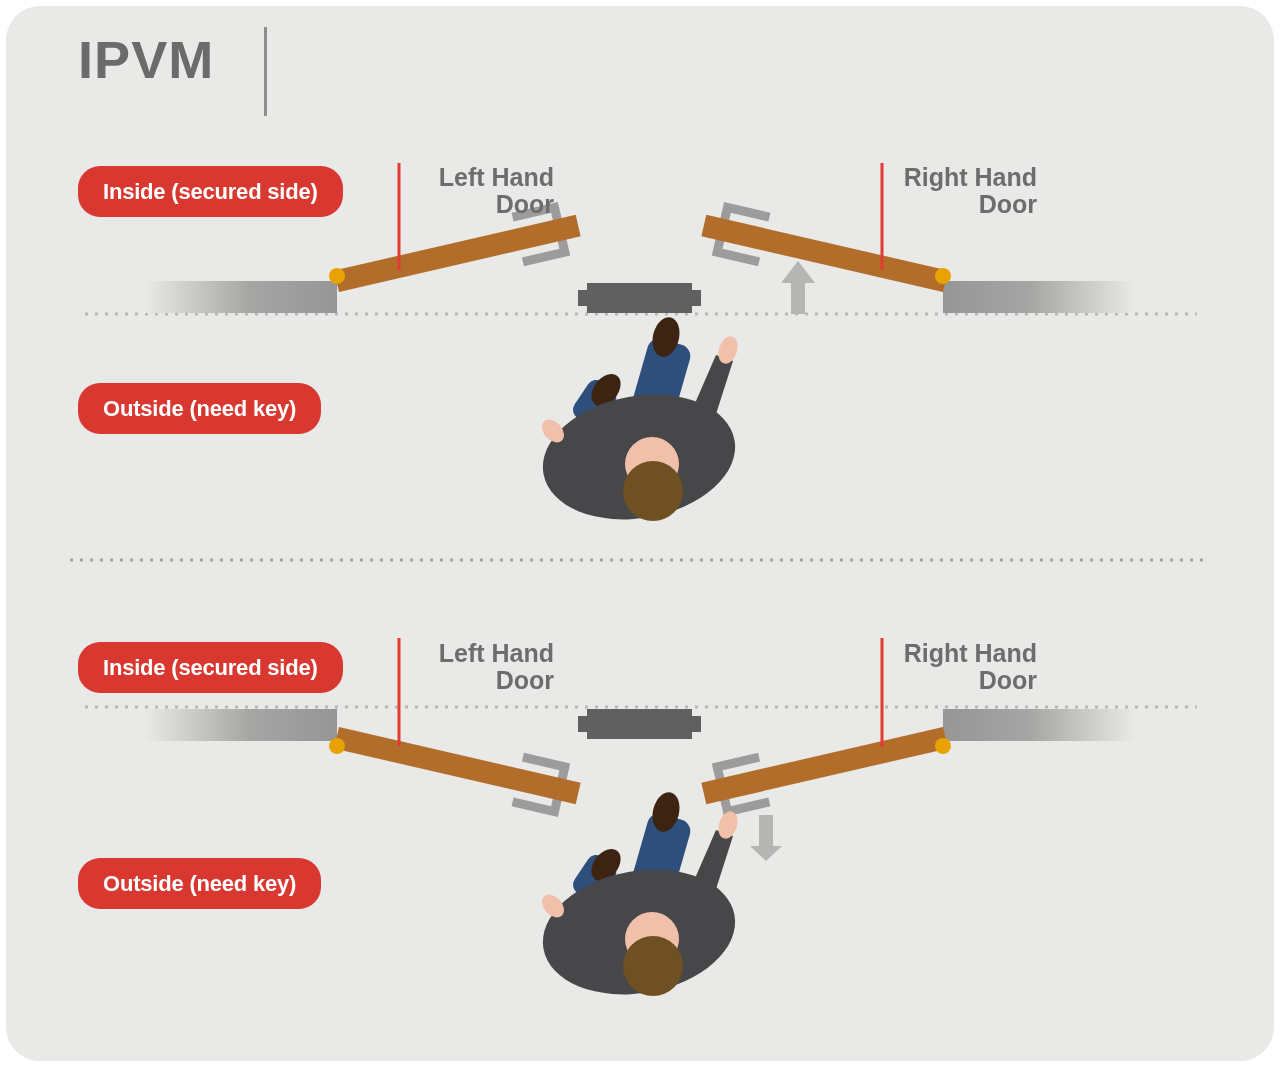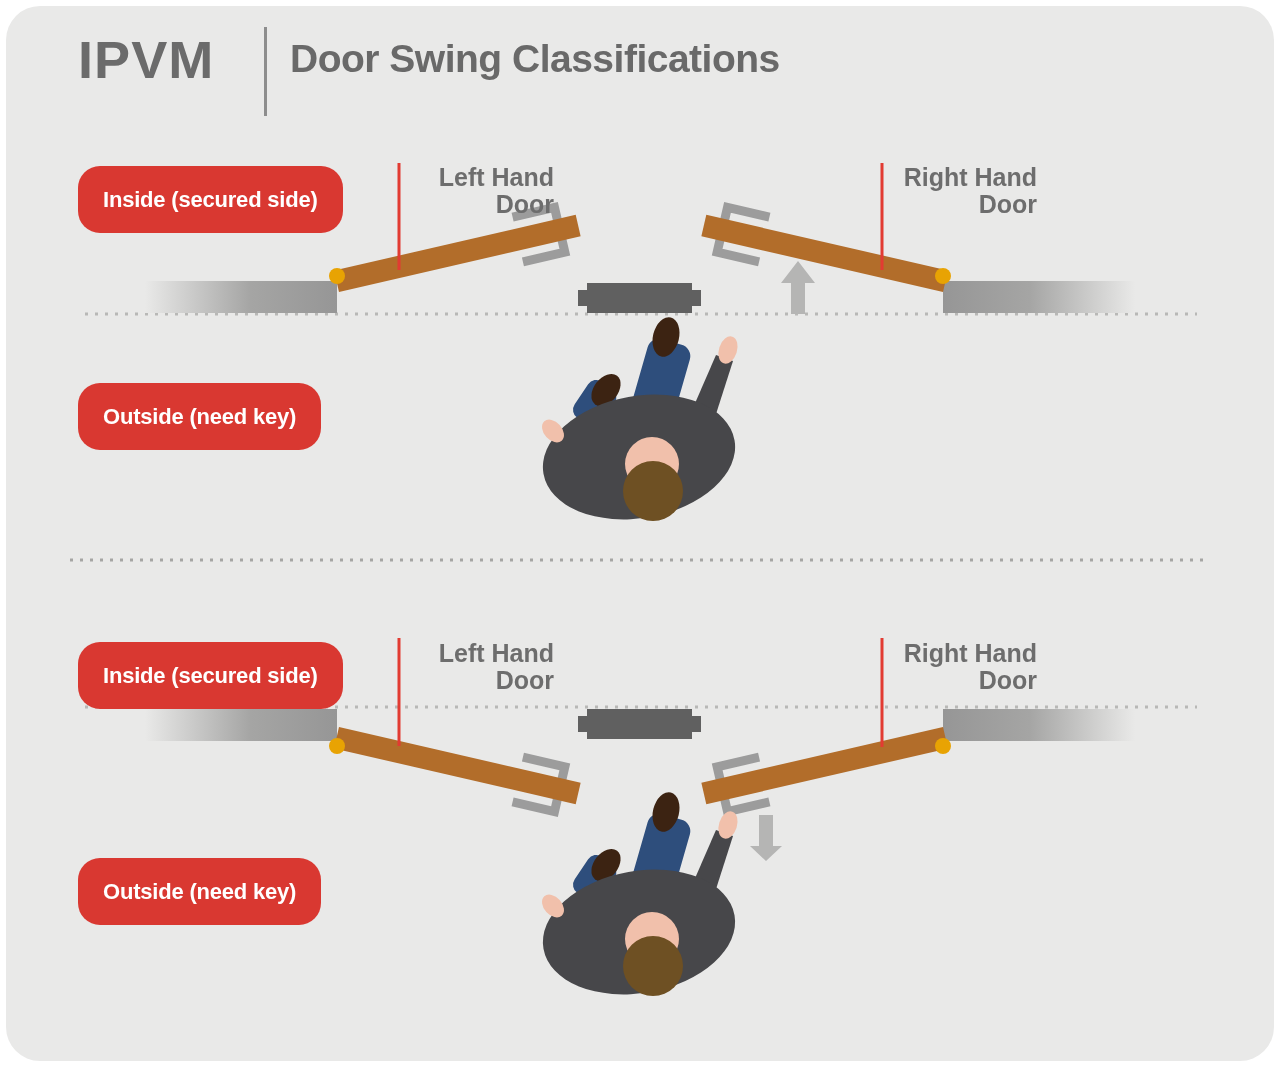--- a/index.html
+++ b/index.html
@@ -7,21 +7,21 @@
   .card{position:absolute;left:6px;top:6px;width:1268px;height:1055px;background:#e9e9e8;
         border-radius:34px;overflow:hidden;}
   .card svg{position:absolute;left:-6px;top:-6px;}
   .textlayer{position:absolute;left:0;top:0;width:1149px;height:1067px;pointer-events:none;}
   .logo{position:absolute;left:78px;top:30px;font-size:52px;font-weight:bold;color:#6b6b6b;
         letter-spacing:1px;transform:scaleX(1.04);transform-origin:left top;}
   .hdr-divider{position:absolute;left:264px;top:27px;width:3px;height:89px;background:#8d8d8d;}
   .hdr-title{position:absolute;left:290px;top:37px;font-size:39px;font-weight:bold;color:#696969;
              letter-spacing:-0.5px;white-space:nowrap;}
   .badge{position:absolute;height:43px;line-height:43px;background:#d93831;color:#ffffff;
-         font-size:22px;font-weight:bold;border-radius:22px;padding:12px 25px;white-space:nowrap;
+         font-size:22px;font-weight:bold;border-radius:22px;padding:4px 25px;white-space:nowrap;
          letter-spacing:-0.2px;}
   .door-label{position:absolute;width:140px;font-size:25px;line-height:27px;font-weight:bold;
               color:#6d6d6d;text-align:right;}
   .sec-title{position:absolute;font-size:41px;line-height:48px;font-weight:bold;color:#696969;
              letter-spacing:-0.5px;}
 </style>
 </head>
 <body>
 
 <div class="card">
@@ -112,21 +112,20 @@
     <circle cx="337" cy="746" r="8" fill="#e8a303"></circle>
     <circle cx="943" cy="746" r="8" fill="#e8a303"></circle>
     <use href="#person-figure" transform="translate(0,475)"></use>
   </svg>
 </div>
 
 <div class="textlayer">
 
   <div class="logo">IPVM</div>
   <div class="hdr-divider"></div>
-  <div class="hdr-title">Door Swing Classifications</div>
 
   <div class="badge" style="left:78px;top:166px;">Inside (secured side)</div>
   <div class="door-label" style="left:414px;top:164px;">Left Hand Door</div>
   <div class="door-label" style="left:897px;top:164px;">Right Hand Door</div>
   <div class="badge" style="left:78px;top:383px;">Outside (need key)</div>
 
   <div class="badge" style="left:78px;top:642px;">Inside (secured side)</div>
   <div class="door-label" style="left:414px;top:640px;">Left Hand Door</div>
   <div class="door-label" style="left:897px;top:640px;">Right Hand Door</div>
   <div class="badge" style="left:78px;top:858px;">Outside (need key)</div>

